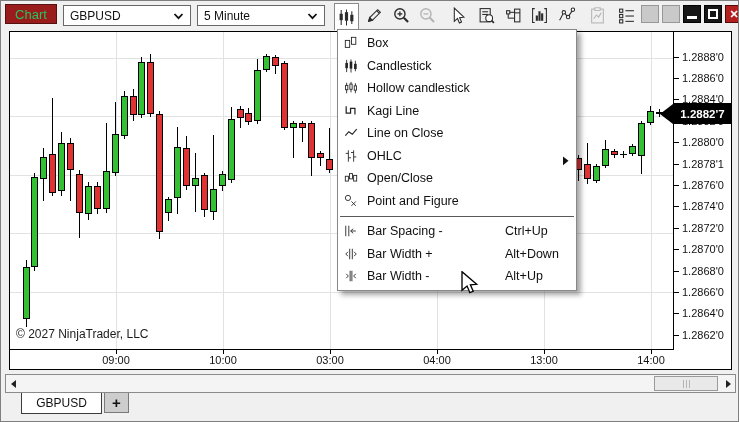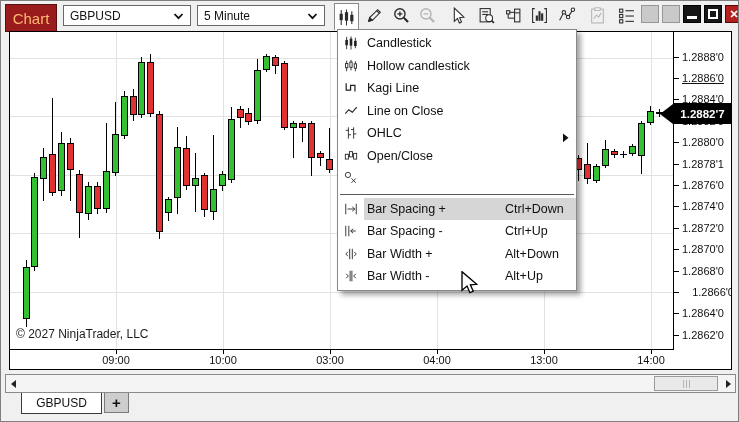--- a/index.html
+++ b/index.html
@@ -1,22 +1,22 @@
 <!DOCTYPE html>
 <html><head>
 <meta charset="utf-8">
 <style>
   html,body{margin:0;padding:0;background:#d8d8d8;}
   .window{position:relative;width:739px;height:422px;background:#f0f0f0;
     border:1px solid #7f7f7f;box-sizing:border-box;overflow:hidden;
     font-family:"Liberation Sans",sans-serif;-webkit-font-smoothing:antialiased;}
   
   .toolbar{position:absolute;left:0;top:0;width:100%;height:29px;}
-  .chart-title{position:absolute;left:4px;top:3px;width:52px;height:28px;
-    color:#fdba74;font-size:15px;display:flex;align-items:center;justify-content:center;
+  .chart-title{position:absolute;left:4px;top:3px;width:52px;height:20px;
+    color:#22c55e;font-size:13px;display:flex;align-items:center;justify-content:center;
     border:1px solid #55100f;box-sizing:border-box;}
   .combo{position:absolute;top:4px;height:21px;background:#fff;border:1px solid #686868;
     box-sizing:border-box;display:flex;align-items:center;justify-content:space-between;
     font-size:12px;color:#111;padding:0 6px;cursor:default;}
   .tool-btn{position:absolute;top:2px;width:25px;height:25px;display:flex;align-items:center;
     justify-content:center;color:#2b2b2b;box-sizing:border-box;}
   .tool-btn.active{background:#fff;border:1px solid #8a8a8a;border-bottom:none;height:27px;}
   .tool-btn.disabled{color:#b4b4b4;}
   .win-btn{position:absolute;top:4px;width:18px;height:18px;box-sizing:border-box;font-size:11px;
     display:flex;align-items:center;justify-content:center;}
@@ -309,41 +309,41 @@
           <div class="wick" style="left: 648.583px; top: 77.43px; height: 7.49px;"></div>
           <div class="body" style="left: 645.583px; top: 79.57px; height: 2.14px; background: rgb(51, 193, 51);"></div>
           <div class="copyright">© 2027 NinjaTrader, LLC</div>
         </div>
       <div class="axis-sep-v"></div>
       <div class="axis-sep-h"></div>
       <div id="priceAxis">
           <div class="price-tick" style="top: 24.5px;"></div>
           <div class="price-label" style="top: 18.5px;">1.2888'0</div>
           <div class="price-tick" style="top: 45.9px;"></div>
-          <div class="price-label" style="top: 39.9px; text-decoration: underline;">1.2886'0</div>
+          <div class="price-label" style="top: 39.9px;">1.2886'0</div>
           <div class="price-tick" style="top: 67.3px;"></div>
           <div class="price-label" style="top: 61.3px;">1.2884'0</div>
           <div class="price-tick" style="top: 88.7px;"></div>
           <div class="price-label" style="top: 82.7px;">1.2882'0</div>
           <div class="price-tick" style="top: 110.1px;"></div>
           <div class="price-label" style="top: 104.1px;">1.2880'0</div>
           <div class="price-tick" style="top: 131.5px;"></div>
           <div class="price-label" style="top: 125.5px;">1.2878'1</div>
           <div class="price-tick" style="top: 152.9px;"></div>
           <div class="price-label" style="top: 146.9px;">1.2876'0</div>
           <div class="price-tick" style="top: 174.3px;"></div>
           <div class="price-label" style="top: 168.3px;">1.2874'0</div>
           <div class="price-tick" style="top: 195.7px;"></div>
           <div class="price-label" style="top: 189.7px;">1.2872'0</div>
           <div class="price-tick" style="top: 217.1px;"></div>
           <div class="price-label" style="top: 211.1px;">1.2870'0</div>
           <div class="price-tick" style="top: 238.5px;"></div>
           <div class="price-label" style="top: 232.5px;">1.2868'0</div>
           <div class="price-tick" style="top: 259.9px;"></div>
-          <div class="price-label" style="top: 253.9px; text-align: right;">1.2866'0</div>
+          <div class="price-label" style="top: 253.9px;">1.2866'0</div>
           <div class="price-tick" style="top: 281.3px;"></div>
           <div class="price-label" style="top: 275.3px;">1.2864'0</div>
           <div class="price-tick" style="top: 302.7px;"></div>
           <div class="price-label" style="top: 296.7px;">1.2862'0</div>
         </div>
       <div id="timeAxis">
           <div class="time-tick" style="left: 106px;"></div>
           <div class="time-label" style="left: 84px;">09:00</div>
           <div class="time-tick" style="left: 213px;"></div>
           <div class="time-label" style="left: 191px;">10:00</div>
@@ -379,20 +379,29 @@
 
   <div class="tabbar">
     <div class="tab active">GBPUSD</div>
     <div class="tab add">+</div>
   </div>
 
   <div class="menu" id="menu">
       <div class="menu-row">
         <div class="menu-icon">
           <svg width="14" height="14" viewBox="0 0 16 16">
+            <rect x="1.5" y="5" width="5" height="8" fill="none" stroke="currentColor"></rect>
+            <rect x="8.5" y="1.5" width="5" height="8" fill="none" stroke="currentColor"></rect>
+          </svg>
+        </div>
+        <div class="menu-label">Box</div>
+      </div>
+      <div class="menu-row">
+        <div class="menu-icon">
+          <svg width="14" height="14" viewBox="0 0 16 16">
             <line x1="3" y1="1" x2="3" y2="15" stroke="currentColor"></line>
             <rect x="1.5" y="4.5" width="3" height="6" fill="currentColor"></rect>
             <line x1="8" y1="0.5" x2="8" y2="15.5" stroke="currentColor"></line>
             <rect x="6.5" y="3" width="3" height="8" fill="currentColor"></rect>
             <line x1="13" y1="2" x2="13" y2="14" stroke="currentColor"></line>
             <rect x="11.5" y="5.5" width="3" height="6" fill="currentColor"></rect>
           </svg>
         </div>
         <div class="menu-label">Candlestick</div>
       </div>
@@ -452,34 +461,23 @@
         <div class="menu-label">Open/Close</div>
       </div>
       <div class="menu-row">
         <div class="menu-icon">
           <svg width="14" height="14" viewBox="0 0 16 16">
             <circle cx="4.5" cy="4.5" r="3" fill="none" stroke="currentColor"></circle>
             <line x1="8.5" y1="8.5" x2="13.5" y2="13.5" stroke="currentColor"></line>
             <line x1="13.5" y1="8.5" x2="8.5" y2="13.5" stroke="currentColor"></line>
           </svg>
         </div>
+        <div class="menu-label">Point and Figure</div>
       </div>
       <div class="menu-sep"></div>
-      <div class="menu-row hl">
-        <div class="menu-icon">
-          <svg width="14" height="14" viewBox="0 0 16 16">
-            <line x1="2" y1="2" x2="2" y2="14" stroke="currentColor"></line>
-            <line x1="14" y1="2" x2="14" y2="14" stroke="currentColor"></line>
-            <line x1="4" y1="8" x2="11.5" y2="8" stroke="currentColor"></line>
-            <path d="M9.5 5.5 L12.5 8 L9.5 10.5" fill="none" stroke="currentColor"></path>
-          </svg>
-        </div>
-        <div class="menu-label">Bar Spacing +</div>
-        <div class="menu-shortcut">Ctrl+Down</div>
-      </div>
       <div class="menu-row">
         <div class="menu-icon">
           <svg width="14" height="14" viewBox="0 0 16 16">
             <line x1="2" y1="2" x2="2" y2="14" stroke="currentColor"></line>
             <line x1="5.5" y1="2" x2="5.5" y2="14" stroke="currentColor"></line>
             <line x1="13.5" y1="8" x2="8" y2="8" stroke="currentColor"></line>
             <path d="M10.5 5.5 L7.5 8 L10.5 10.5" fill="none" stroke="currentColor"></path>
           </svg>
         </div>
         <div class="menu-label">Bar Spacing -</div>

